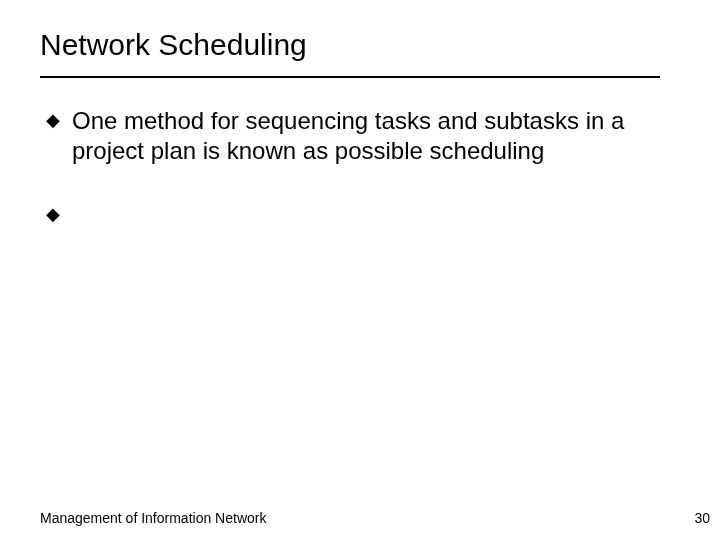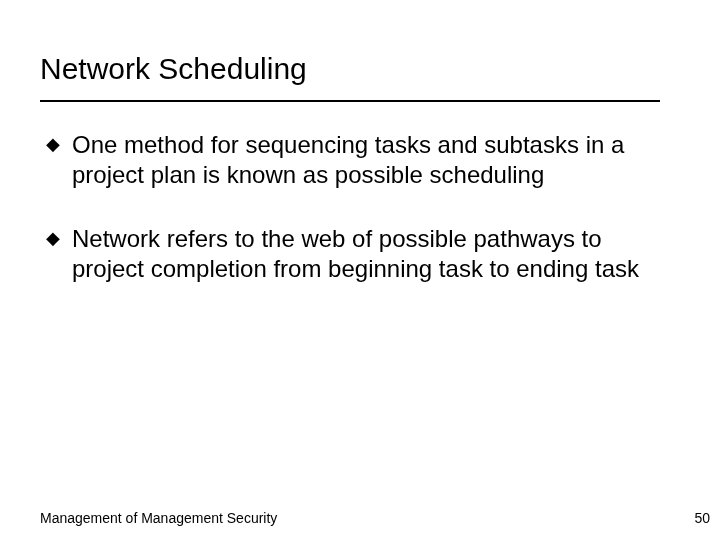--- a/index.html
+++ b/index.html
@@ -15,21 +15,20 @@
     .slide {
       width: 100%;
       height: 100%;
       padding: 28px 40px 0 40px;
       position: relative;
     }
     .title {
       font-size: 30px;
       font-weight: normal;
       margin-bottom: 14px;
-      margin-top: 24px;
     }
     .rule {
       border: none;
       border-top: 2px solid #000;
       margin-bottom: 28px;
       width: 620px;
     }
     .bullets {
       list-style: none;
       padding-left: 6px;
@@ -71,20 +70,19 @@
 <div class="slide">
   <h1 class="title">Network Scheduling</h1>
   <hr class="rule">
   <ul class="bullets">
     <li>
       <span class="bullet-marker">◆</span>
       <span>One method for sequencing tasks and subtasks in a project plan is known as possible scheduling</span>
     </li>
     <li>
       <span class="bullet-marker">◆</span>
-      <span>Network refers to the web of possible pathways to project completion from beginning task to ending task</span>
     </li>
   </ul>
   <div class="footer">
-    <span class="footer-text">Management of Management Security</span>
-    <span class="page-num">50</span>
+    <span class="footer-text">Management of Information Network</span>
+    <span class="page-num">30</span>
   </div>
 </div>
 
 </body></html>

